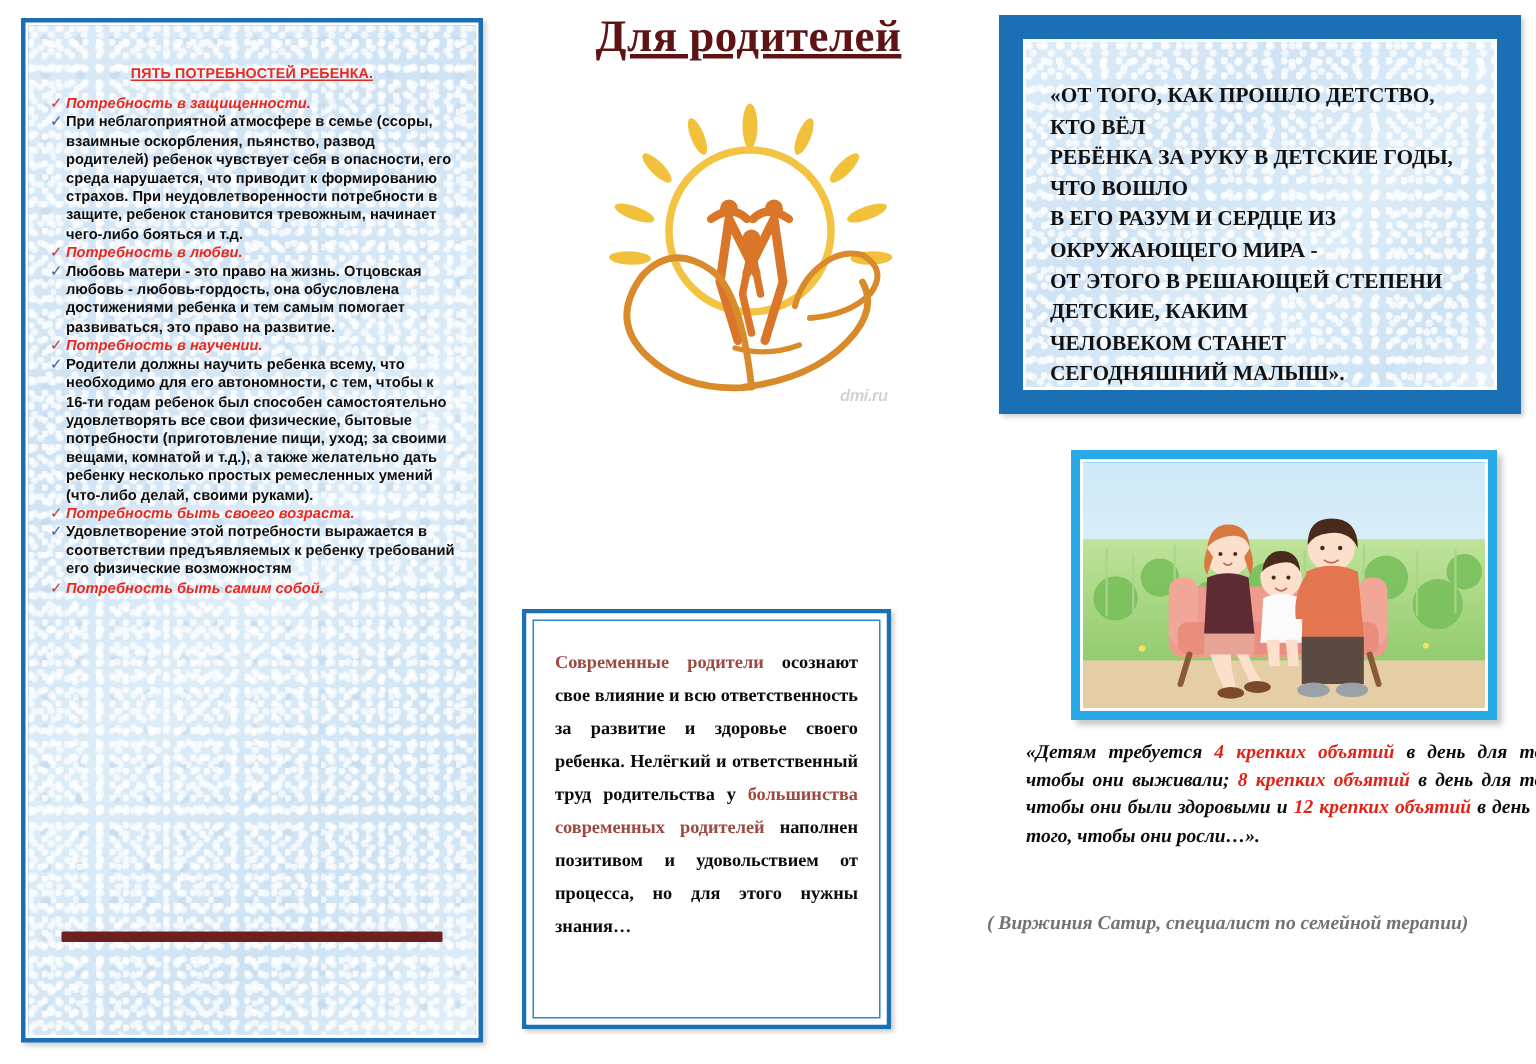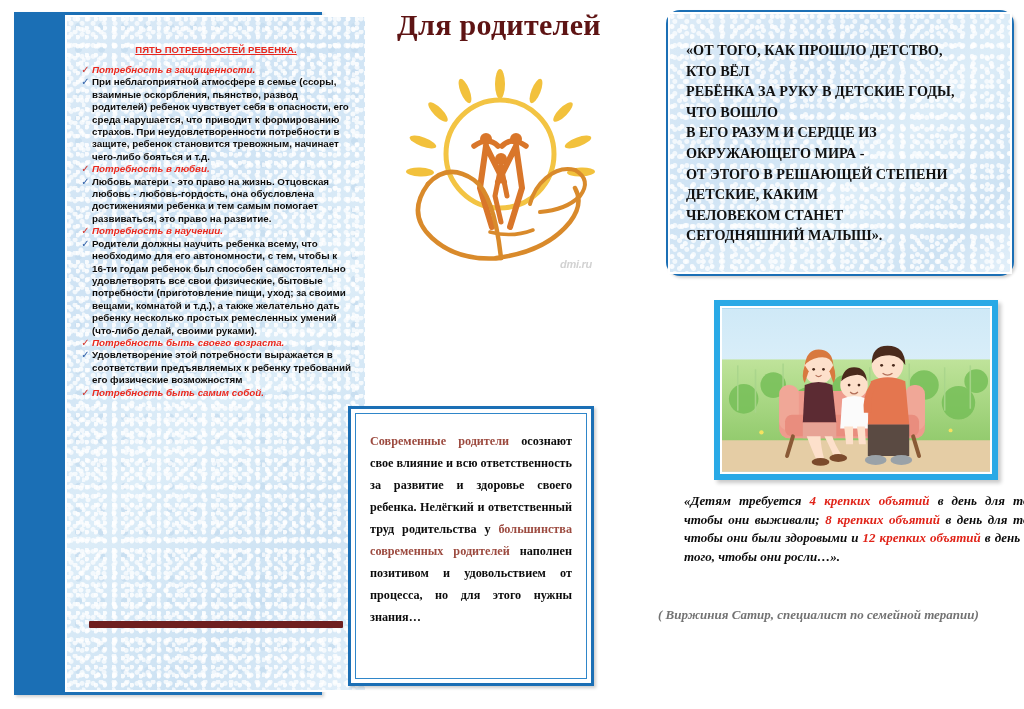--- a/index.html
+++ b/index.html
@@ -27,21 +27,20 @@
       radial-gradient(circle at 18% 22%, rgba(255,255,255,.85) 0 2px, transparent 3px),
       radial-gradient(circle at 62% 14%, rgba(255,255,255,.75) 0 2px, transparent 3px),
       radial-gradient(circle at 37% 58%, rgba(255,255,255,.7) 0 2px, transparent 3px),
       radial-gradient(circle at 82% 71%, rgba(255,255,255,.8) 0 2px, transparent 3px),
       radial-gradient(circle at 8% 86%, rgba(255,255,255,.7) 0 2px, transparent 3px),
       radial-gradient(circle at 50% 40%, rgba(200,222,240,.9) 0 3px, transparent 4px),
       linear-gradient(135deg,#dcebf7 0%,#cfe3f4 30%,#ddedf8 55%,#cde2f3 80%,#e3f0fa 100%);
     background-size:9px 9px,13px 13px,11px 11px,17px 17px,15px 15px,23px 23px,100% 100%;
     padding:22px 12px 0 12px;
     position:relative;
-    margin-left:48px;
   }
   .left-title{
     color:#e8281e;
     font-size:9.5px;
     font-weight:bold;
     text-align:center;
     text-decoration:underline;
     letter-spacing:.1px;
     margin:0 0 9px 0;
     background:rgba(255,255,255,.42);
@@ -83,20 +82,21 @@
 
   
   .center-title{
     position:absolute;left:340px;top:8px;width:318px;
     text-align:center;
     font-family:"Liberation Serif", serif;
     font-size:30px;
     font-weight:bold;
     color:#5e1414;
     letter-spacing:.3px;
+    text-decoration:underline;
   }
   .logo-wrap{
     position:absolute;left:370px;top:62px;width:260px;height:215px;
   }
   .logo-wrap svg{width:100%;height:100%;display:block;}
   .watermark{
     position:absolute;left:560px;top:258px;
     font-size:11px;font-weight:bold;font-style:italic;
     color:#d2d2d2;
     letter-spacing:-.3px;
@@ -128,23 +128,22 @@
     text-align:justify;
     color:#0b0b0b;
     font-weight:bold;
   }
   .hl-brown{color:#9c4a3f;}
 
   
   .quote-panel{
     position:absolute;left:666px;top:10px;width:348px;height:266px;
     background:#1b6fb5;
-    padding:2px;box-sizing:border-box;
+    padding:16px;box-sizing:border-box;
     box-shadow:2px 2px 3px rgba(0,0,0,.18);
-    border-radius:14px;
   }
   .quote-inner{
     width:100%;height:100%;box-sizing:border-box;
     border:2px solid #ffffff;
     background:
       radial-gradient(circle at 20% 25%, rgba(255,255,255,.85) 0 2px, transparent 3px),
       radial-gradient(circle at 68% 18%, rgba(255,255,255,.75) 0 2px, transparent 3px),
       radial-gradient(circle at 40% 62%, rgba(255,255,255,.7) 0 2px, transparent 3px),
       radial-gradient(circle at 85% 75%, rgba(255,255,255,.8) 0 2px, transparent 3px),
       linear-gradient(135deg,#dcebf7 0%,#cfe3f4 35%,#ddedf8 60%,#cde2f3 85%,#e3f0fa 100%);

